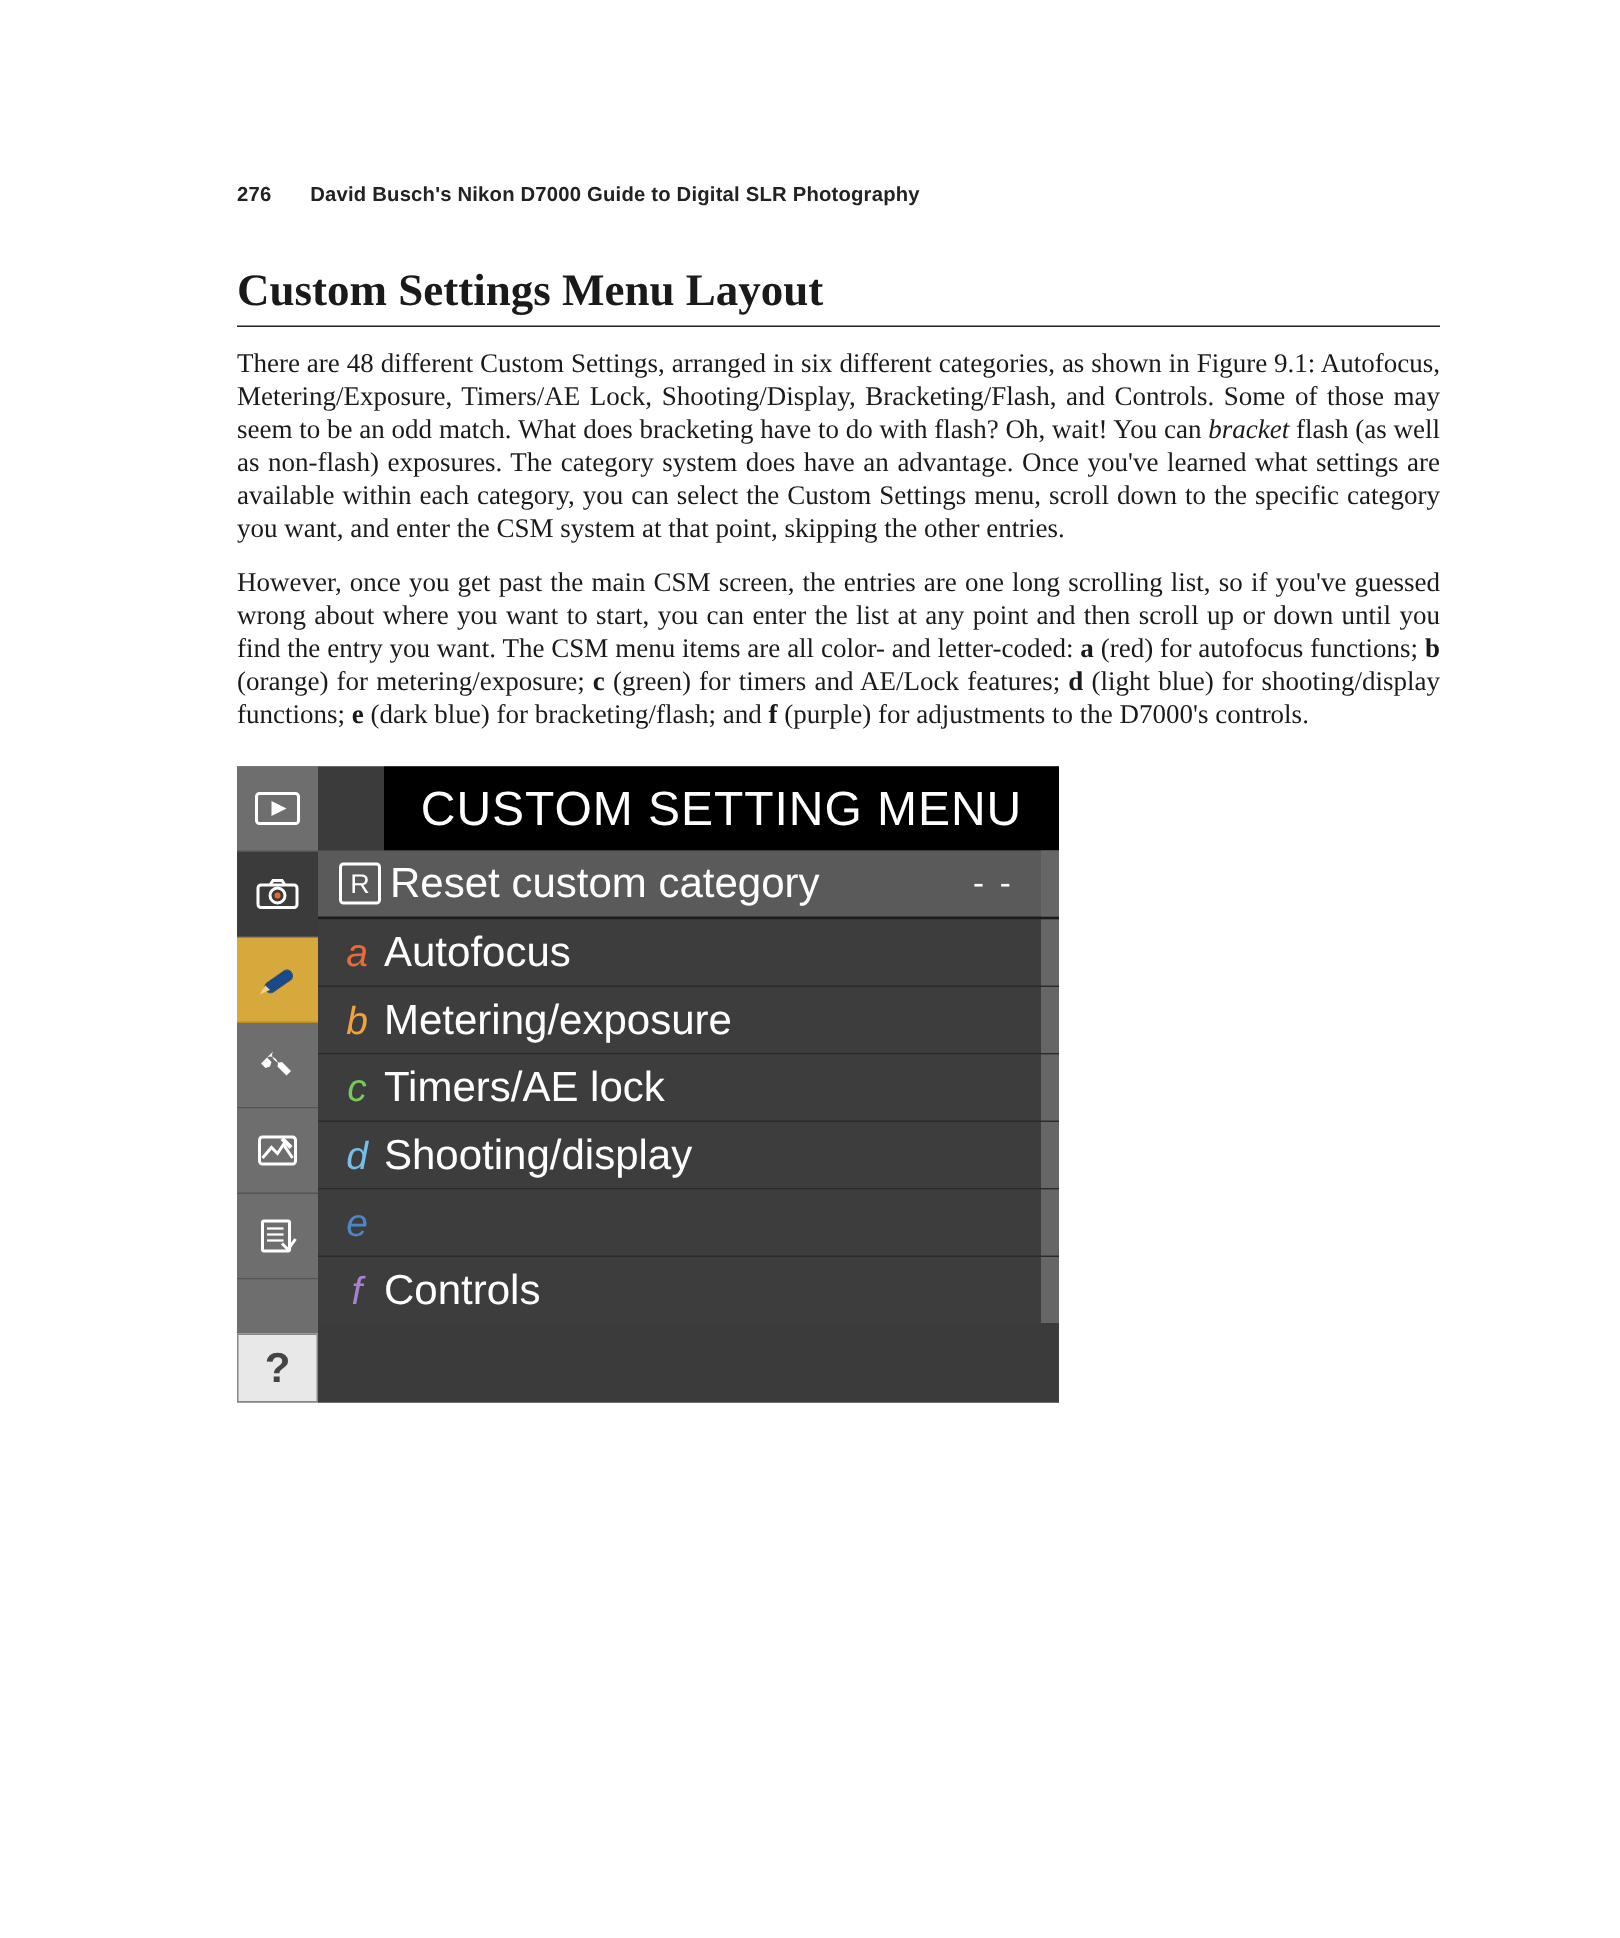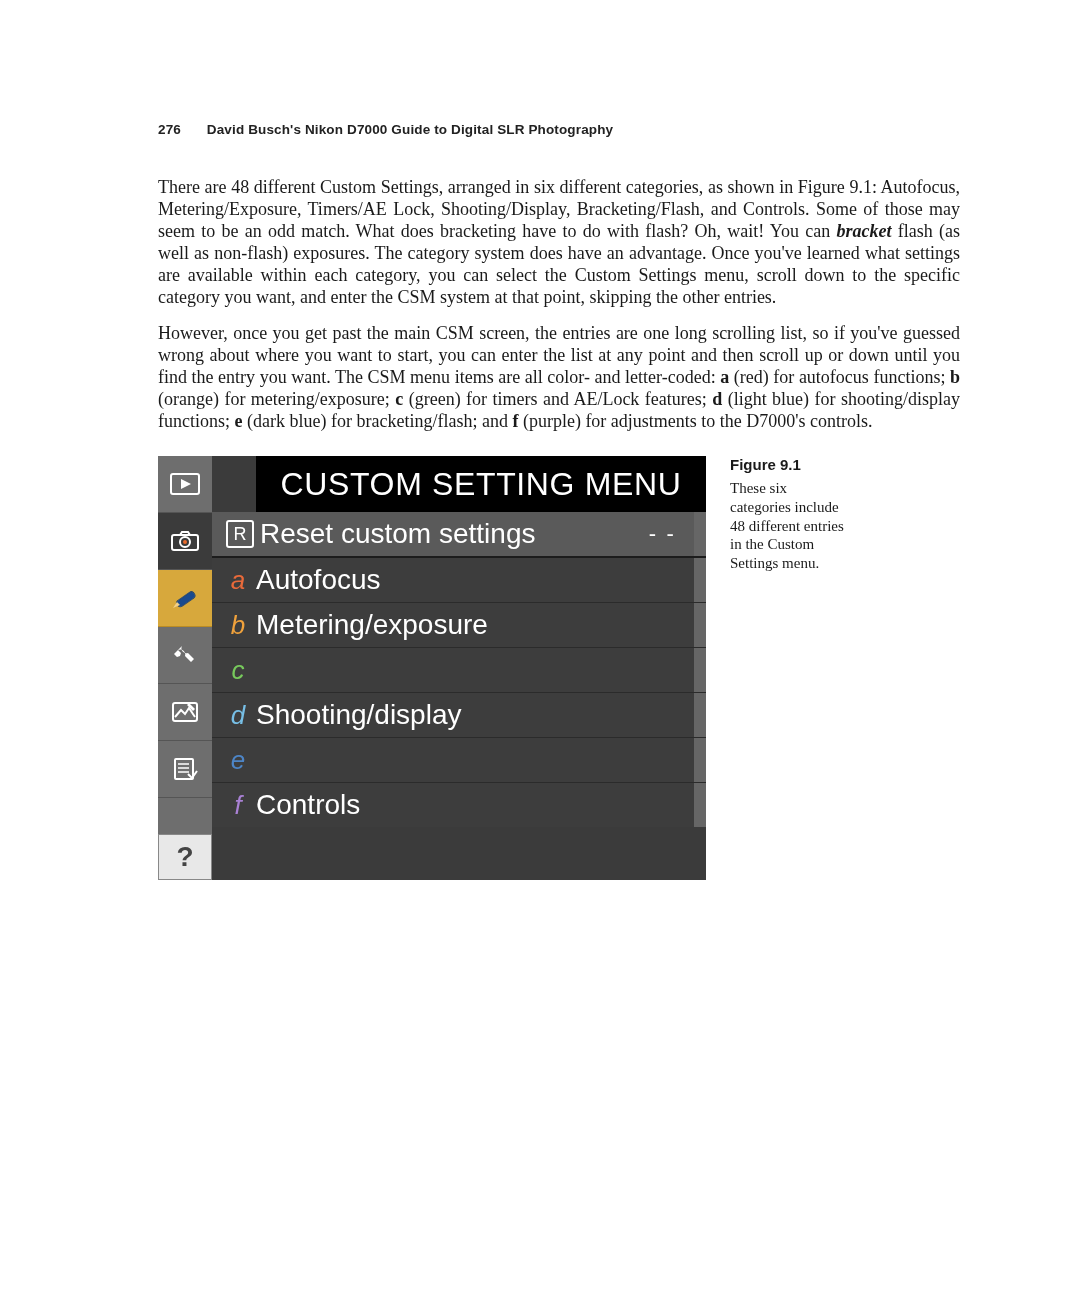--- a/index.html
+++ b/index.html
@@ -31,21 +31,21 @@
     margin: 0 0 6px 0;
     padding-bottom: 6px;
     border-bottom: 1.5px solid #222;
   }
   p.body {
     font-size: 18px;
     line-height: 1.22;
     margin: 14px 0 0 0;
     text-align: justify;
   }
-  p.body em { font-style: italic; font-weight: bold; }
+  p.body em { font-style: italic; }
   p.body b, p.body strong { font-weight: 700; }
 
   
   .fig-row {
     display: flex;
     gap: 24px;
     margin-top: 24px;
   }
   .fig-img {
     flex: 0 0 auto;
@@ -201,20 +201,21 @@
 </head>
 <body>
 
 <div class="page">
 
   <div class="running-head">
     <span class="pnum">276</span>
     <span>David Busch's Nikon D7000 Guide to Digital SLR Photography</span>
   </div>
 
+  <h2 class="section-title">Custom Settings Menu Layout</h2>
 
   <p class="body">There are 48 different Custom Settings, arranged in six different categories, as shown in Figure 9.1: Autofocus, Metering/Exposure, Timers/AE Lock, Shooting/Display, Bracketing/Flash, and Controls. Some of those may seem to be an odd match. What does bracketing have to do with flash? Oh, wait! You can <em>bracket</em> flash (as well as non-flash) exposures. The category system does have an advantage. Once you've learned what settings are available within each category, you can select the Custom Settings menu, scroll down to the specific category you want, and enter the CSM system at that point, skipping the other entries.</p>
 
   <p class="body">However, once you get past the main CSM screen, the entries are one long scrolling list, so if you've guessed wrong about where you want to start, you can enter the list at any point and then scroll up or down until you find the entry you want. The CSM menu items are all color- and letter-coded: <b>a</b> (red) for autofocus functions; <b>b</b> (orange) for metering/exposure; <b>c</b> (green) for timers and AE/Lock features; <b>d</b> (light blue) for shooting/display functions; <b>e</b> (dark blue) for bracketing/flash; and <b>f</b> (purple) for adjustments to the D7000's controls.</p>
 
   <div class="fig-row">
     <div class="fig-img">
 
       <div class="camera-menu">
         <div class="cm-sidebar">
@@ -270,54 +271,51 @@
           <div class="cm-sidecell help">
             <span>?</span>
           </div>
         </div>
 
         <div class="cm-main">
           <div class="cm-title">CUSTOM SETTING MENU</div>
 
           <div class="cm-row hl sep">
             <span class="cm-reset-box">R</span>
-            <span class="cm-label">Reset custom settings</span>
+            <span class="cm-label">Reset custom category</span>
             <span class="cm-value">- -</span>
           </div>
 
           <div class="cm-row">
             <span class="cm-key k-a">a</span>
             <span class="cm-label">Autofocus</span>
           </div>
 
           <div class="cm-row">
             <span class="cm-key k-b">b</span>
             <span class="cm-label">Metering/exposure</span>
           </div>
 
           <div class="cm-row">
             <span class="cm-key k-c">c</span>
+            <span class="cm-label">Timers/AE lock</span>
           </div>
 
           <div class="cm-row">
             <span class="cm-key k-d">d</span>
             <span class="cm-label">Shooting/display</span>
           </div>
 
           <div class="cm-row">
             <span class="cm-key k-e">e</span>
           </div>
 
           <div class="cm-row">
             <span class="cm-key k-f">f</span>
             <span class="cm-label">Controls</span>
           </div>
         </div>
       </div>
     </div>
 
-    <div class="fig-caption">
-      <span class="fig-label">Figure 9.1</span>
-      <span>These six categories include 48 different entries in the Custom Settings menu.</span>
-    </div>
   </div>
 
 </div>
 
 </body></html>

